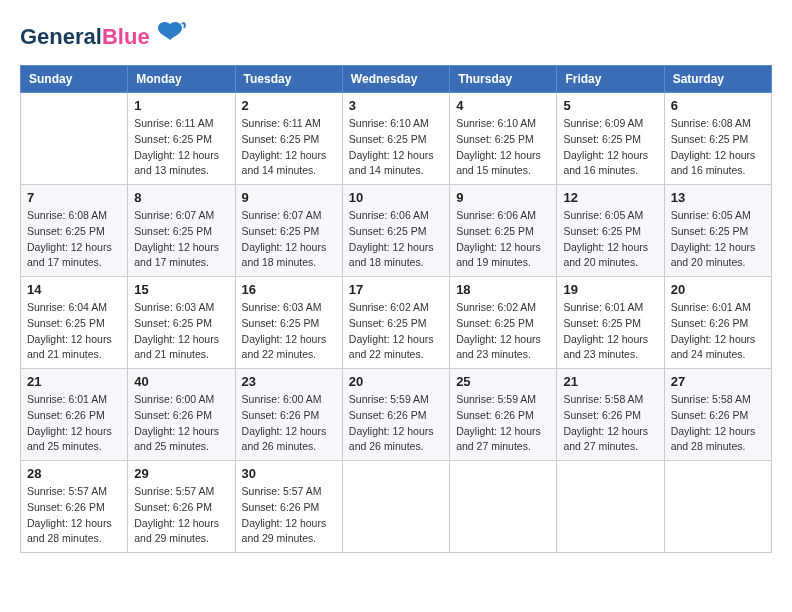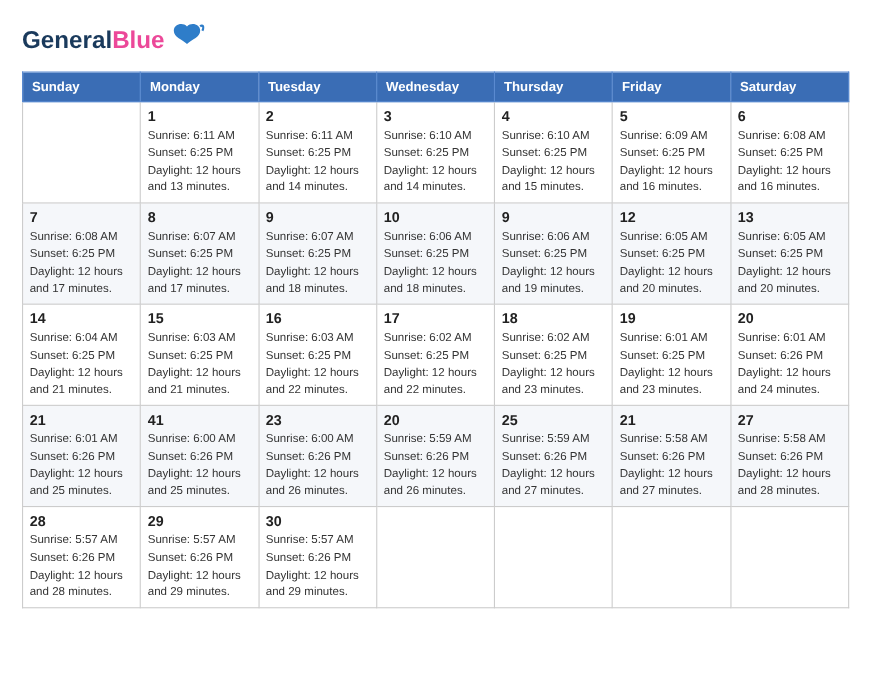--- a/index.html
+++ b/index.html
@@ -187,21 +187,21 @@
           <div class="day-number">20</div>
           <div class="day-info">Sunrise: 6:01 AM<br>Sunset: 6:26 PM<br>Daylight: 12 hours<br>and 24 minutes.</div>
         </td>
       </tr>
       <tr>
         <td>
           <div class="day-number">21</div>
           <div class="day-info">Sunrise: 6:01 AM<br>Sunset: 6:26 PM<br>Daylight: 12 hours<br>and 25 minutes.</div>
         </td>
         <td>
-          <div class="day-number">41</div>
+          <div class="day-number">40</div>
           <div class="day-info">Sunrise: 6:00 AM<br>Sunset: 6:26 PM<br>Daylight: 12 hours<br>and 25 minutes.</div>
         </td>
         <td>
           <div class="day-number">23</div>
           <div class="day-info">Sunrise: 6:00 AM<br>Sunset: 6:26 PM<br>Daylight: 12 hours<br>and 26 minutes.</div>
         </td>
         <td>
           <div class="day-number">20</div>
           <div class="day-info">Sunrise: 5:59 AM<br>Sunset: 6:26 PM<br>Daylight: 12 hours<br>and 26 minutes.</div>
         </td>

